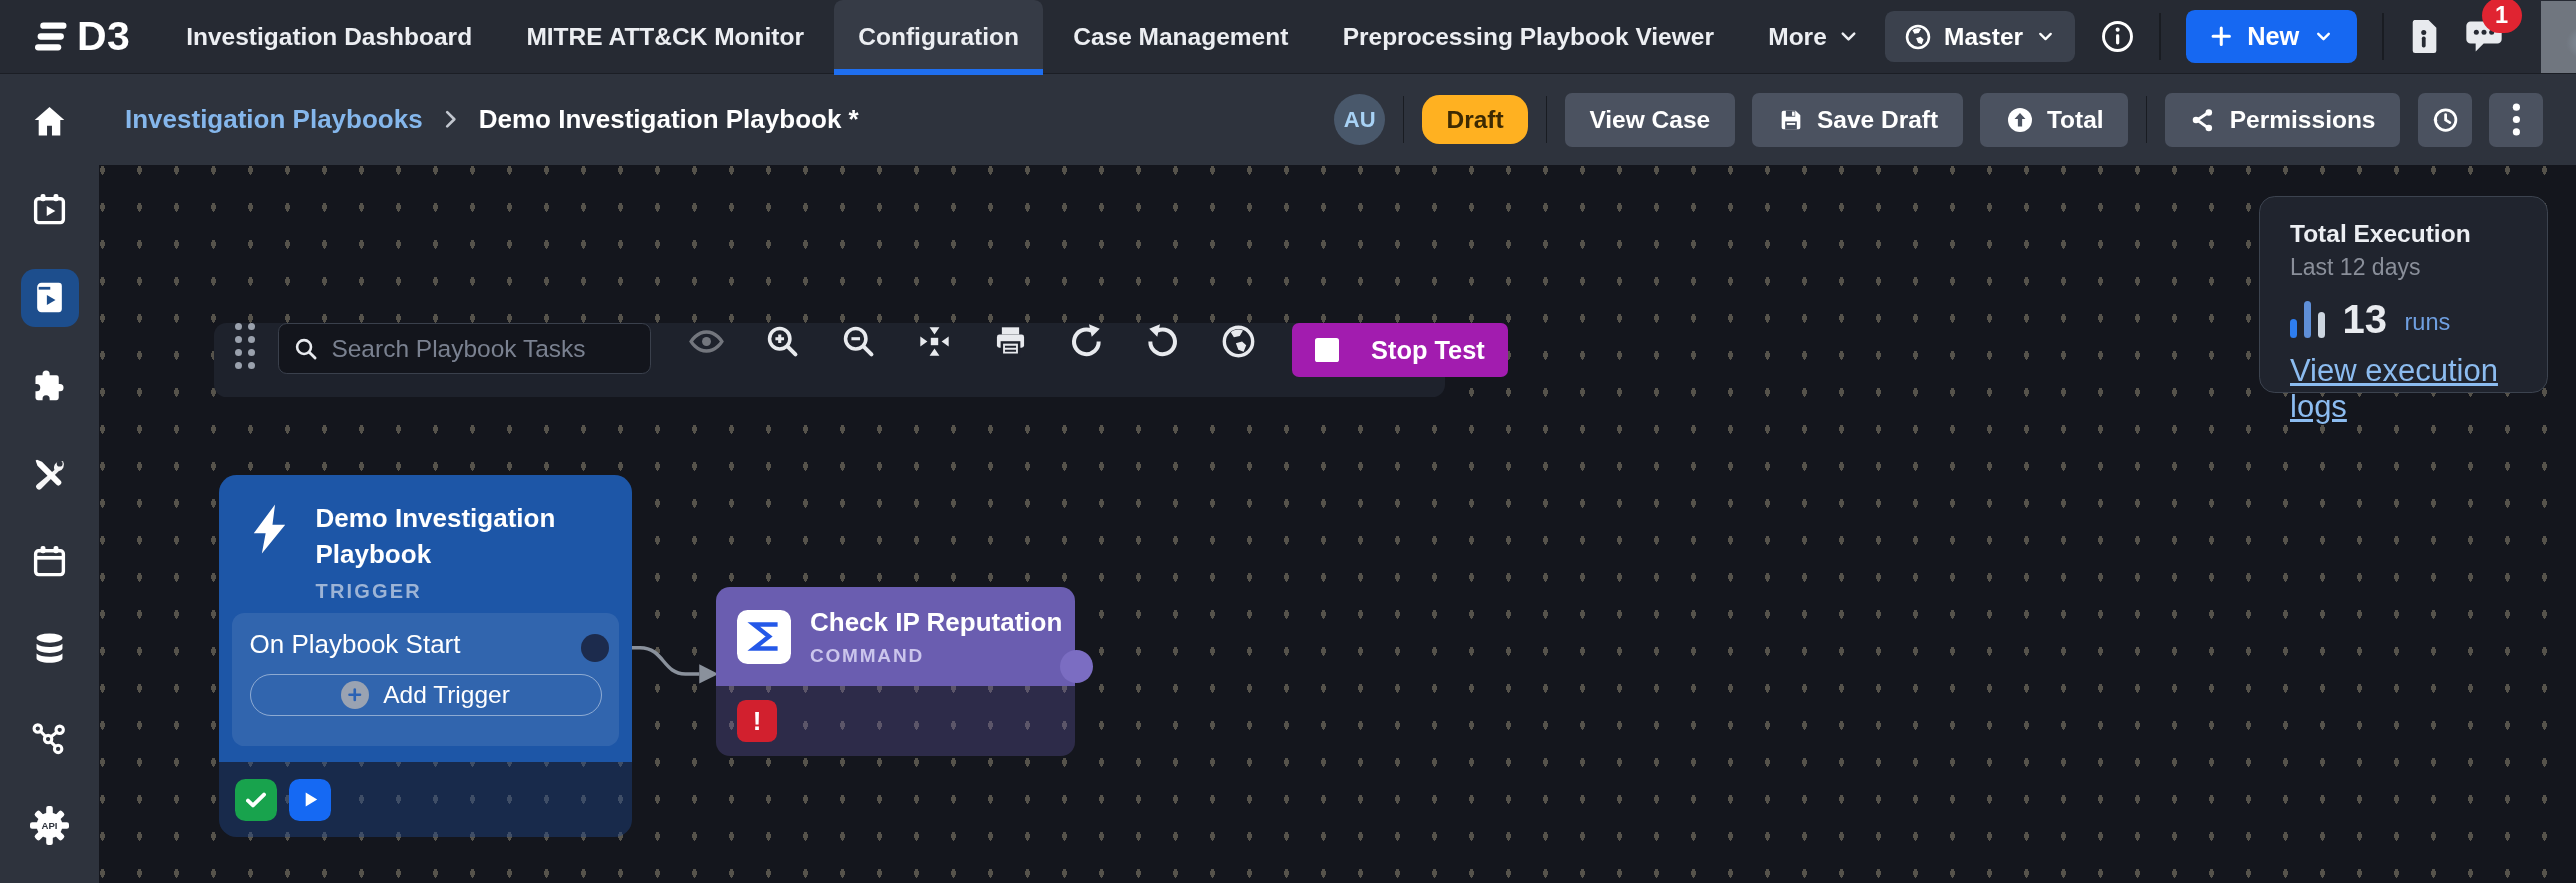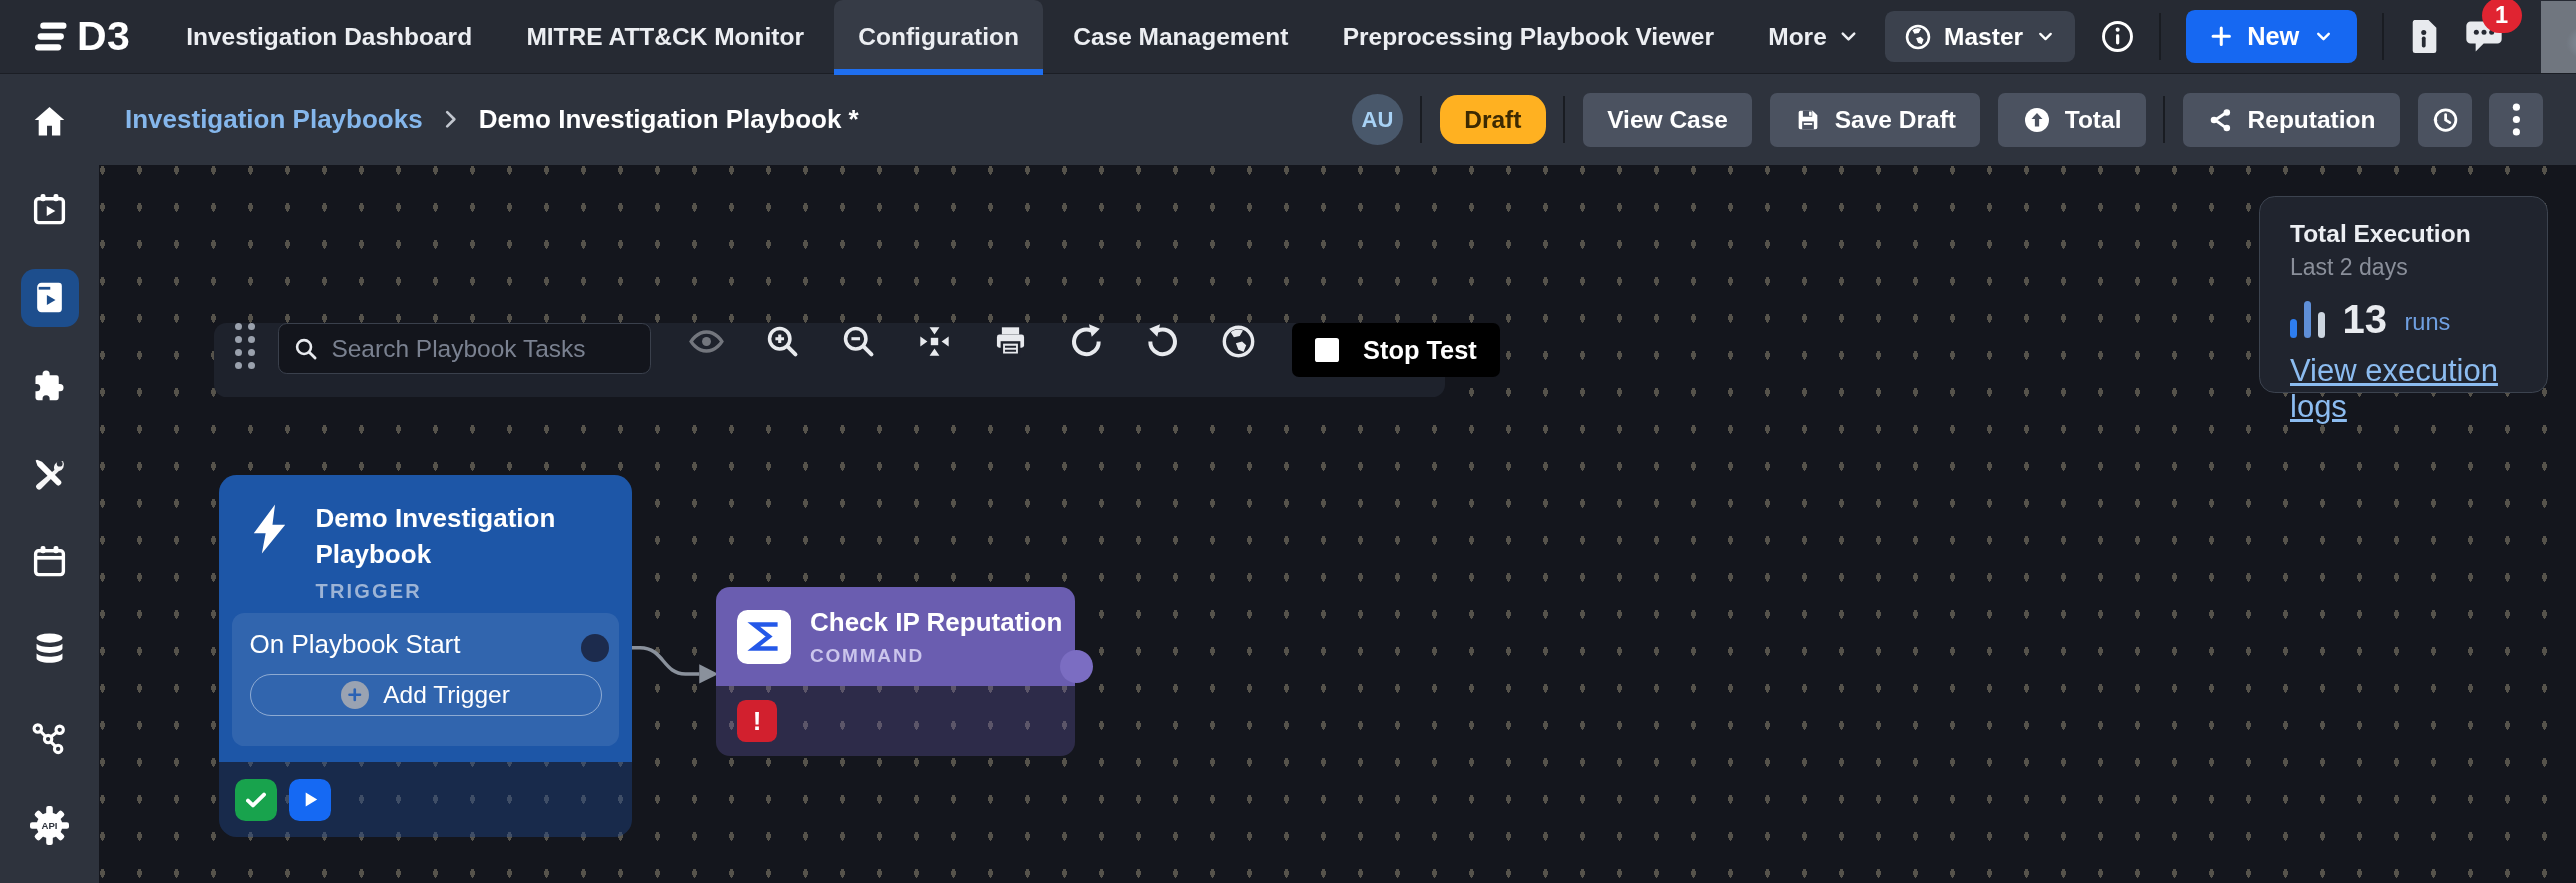--- a/index.html
+++ b/index.html
@@ -62,22 +62,22 @@
   .drag-handle { display:grid; grid-template-columns:7px 7px; grid-auto-rows:7px; gap:6.1px; cursor:grab; }
   .drag-handle i { width:7px; height:7px; border-radius:50%; background:#9aa1ad; }
   .search-box { width:373px; height:51px; background:#13151c; border:1.8px solid #3a404c; border-radius:8.8px;
     display:flex; align-items:center; padding:0 14px; gap:12.3px; }
   .search-box input { flex:1; background:transparent; border:none; outline:none; color:#e8eaee; font-size:24.5px;
     font-family:"Liberation Sans", sans-serif; min-width:0; }
   .search-box input::placeholder { color:#7a8190; }
   .tool-icons { display:flex; align-items:center; gap:39px; margin-left:14px; }
   .tool-btn { cursor:pointer; display:flex; }
   .tool-btn.dim { opacity:.42; }
-  .stop-btn { margin-left:12.3px; background:#000000; height:54px; border-radius:7px; display:flex;
-    align-items:center; gap:24px; padding:0 23px; font-size:25.4px; font-weight:600; cursor:pointer; white-space:nowrap; }
+  .stop-btn { margin-left:12.3px; background:#a21caf; height:54px; border-radius:7px; display:flex;
+    align-items:center; gap:32px; padding:0 23px; font-size:25.4px; font-weight:600; cursor:pointer; white-space:nowrap; }
   .stop-square { width:23.6px; height:23.6px; background:#fff; border-radius:2.6px; }
 
   
   .exec-panel { position:absolute; left:2160px; top:31px; width:289px; height:197px; background:#20242e;
     border:1.8px solid #3c434f; border-radius:15.8px; padding:23px 17.5px 0 30px; }
   .exec-title { font-size:24.5px; font-weight:700; color:#eceef2; }
   .exec-sub { font-size:23px; color:#8a8f9a; margin-top:6.1px; }
   .exec-row { display:flex; align-items:center; gap:17.5px; margin-top:17.5px; }
   .bars { display:flex; align-items:flex-end; gap:7px; height:39px; }
   .bar { width:7px; border-radius:4.4px; }
@@ -349,21 +349,21 @@
           <span>Total</span>
           </div>
         <div class="vdiv"></div>
         <div class="gbtn">
           <svg width="28" height="28" viewBox="0 0 24 24">
               <path d="M7 12l9-6M7 12l9 6.5" stroke="#fff" stroke-width="2.4" fill="none"></path>
               <circle cx="6" cy="12" r="2.8" fill="#fff"></circle>
               <circle cx="17" cy="5.5" r="2.8" fill="#fff"></circle>
               <circle cx="17" cy="18.8" r="2.8" fill="#fff"></circle>
             </svg>
-          <span>Reputation</span>
+          <span>Permissions</span>
           </div>
         <div class="gbtn sq-btn">
           <svg width="30" height="30" viewBox="0 0 24 24">
               <circle cx="12.5" cy="12" r="8.2" fill="none" stroke="#fff" stroke-width="2.2"></circle>
               <path d="M12.5 7.6V12l3.4 2.1" stroke="#fff" stroke-width="2.2" fill="none" stroke-linecap="round"></path>
               <path d="M4.3 9.2l-1.6 3 3.3.4z" fill="#fff"></path>
             </svg>
           </div>
         <div class="gbtn sq-btn">
           <svg width="8.8" height="33" viewBox="0 0 6 24">
@@ -452,21 +452,21 @@
             </span>
         </div>
         <div class="stop-btn">
           <span class="stop-square"></span>
           <span>Stop Test</span>
         </div>
       </div>
 
       <div class="exec-panel">
         <div class="exec-title">Total Execution</div>
-        <div class="exec-sub">Last 2 days</div>
+        <div class="exec-sub">Last 12 days</div>
         <div class="exec-row">
           <div class="bars">
             <span class="bar" style="height:19px;background:#2e7ef0"></span>
             <span class="bar" style="height:37px;background:#5f8fd8"></span>
             <span class="bar" style="height:26px;background:#ccd5df"></span>
           </div>
           <span class="exec-count">13</span>
           <span class="exec-unit">runs</span>
         </div>
         <div class="exec-link">View execution logs</div>

